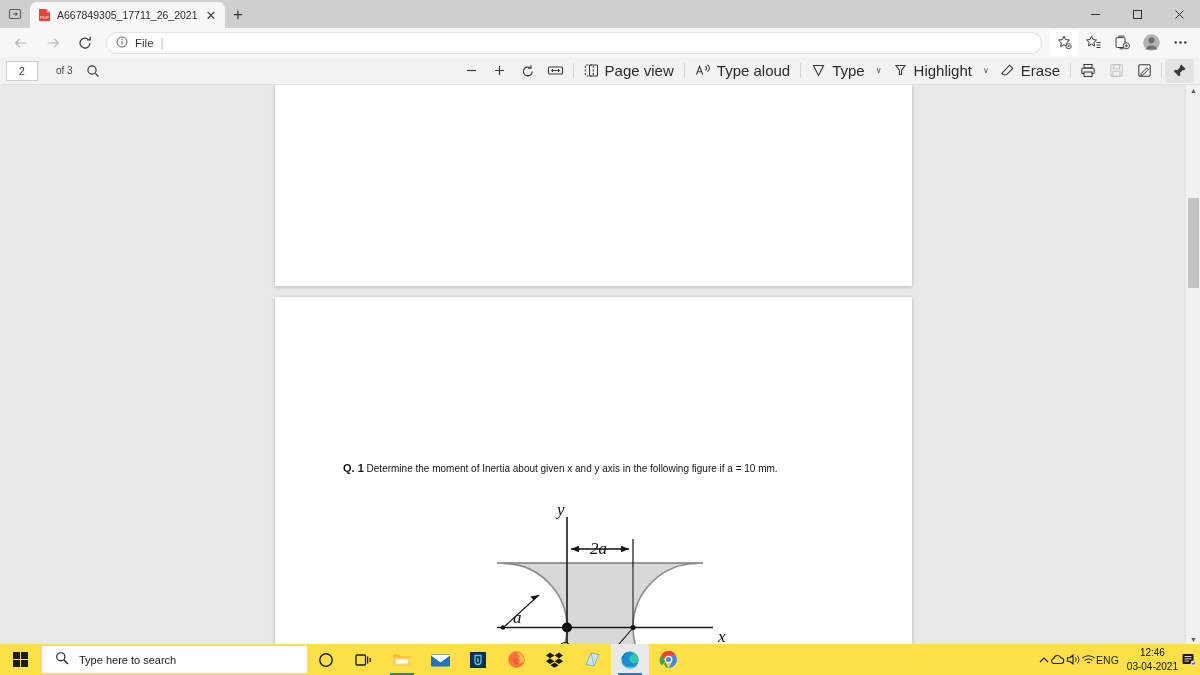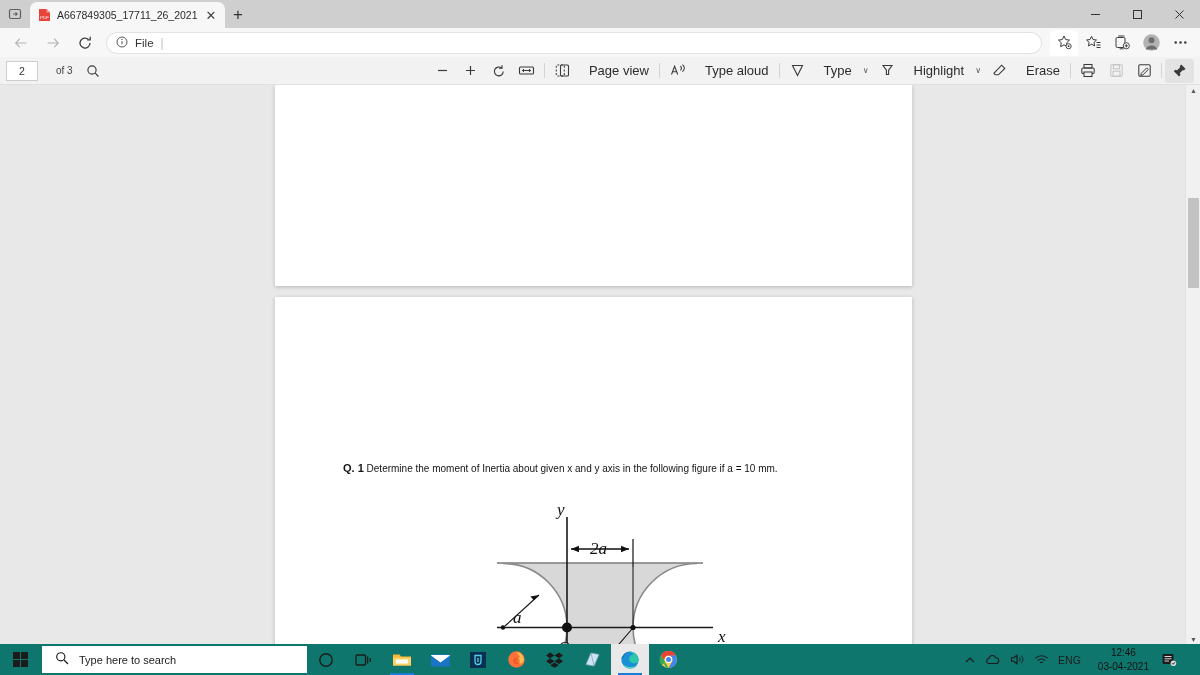--- a/index.html
+++ b/index.html
@@ -59,22 +59,22 @@
     position:absolute; left:0; top:57px; width:1200px; height:28px;
     background:#f2f2f2; display:flex; align-items:center; border-bottom:1px solid #e0e0e0;
   }
   .pagebox {
     width:32px; height:20px; margin-left:6px; background:#fff; border:1px solid #cdcdcd;
     font-size:10.5px; color:#333; display:flex;align-items:center;justify-content:center;
   }
   .ofpages { font-size:10px; color:#444; margin-left:18px; }
   .pdf-ic { width:28px;height:24px; display:flex;align-items:center;justify-content:center; }
   .pdf-tool {
-    height:24px; display:flex; align-items:center; gap:19px; padding:0 7px;
-    font-size:13px; color:#2c2c2c; white-space:nowrap;
+    height:24px; display:flex; align-items:center; gap:6px; padding:0 7px;
+    font-size:15px; color:#2c2c2c; white-space:nowrap;
   }
   .pdf-tool.pinned { background:#e3e3e3; border-radius:3px; }
   .vsep { width:1px; height:15px; background:#d3d3d3; margin:0 3px; }
   .chev { font-size:8px; color:#555; padding:0 4px;}
 
   
   .viewer {
     position:absolute; left:0; top:85px; width:1200px; height:560px;
     background:#e8e8e8; overflow:hidden;
   }
@@ -96,32 +96,32 @@
 
   
   .scrollbar { position:absolute; right:0; top:85px; width:15px; height:560px; background:#f1f1f1; border-left:1px solid #e2e2e2;}
   .sb-arrow-up { position:absolute; top:2px; left:0; width:15px; text-align:center; font-size:7px; color:#5a5a5a;}
   .sb-arrow-dn { position:absolute; bottom:2px; left:0; width:15px; text-align:center; font-size:7px; color:#5a5a5a;}
   .sb-thumb { position:absolute; left:2px; top:113px; width:11px; height:90px; background:#c2c2c2; border-radius:1px;}
 
   
   .taskbar {
     position:absolute; left:0; bottom:0; width:1200px; height:31px;
-    background:#0f766e; display:flex; align-items:center;
+    background:#fde047; display:flex; align-items:center;
   }
   .start { width:40px;height:31px; display:flex;align-items:center;justify-content:center; }
   .searchbox {
     width:265px; height:27px; background:#fff; display:flex; align-items:center;
     gap:10px; padding-left:13px; margin-left:2px;
   }
   .search-ph { font-size:11px; color:#1b1b1b; }
   .tb-app { width:38px;height:31px; position:relative; display:flex;align-items:center;justify-content:center;}
   .tb-app.active { background:#e9e9e9; }
   .tb-app .underline { position:absolute; bottom:0; left:7px; width:24px; height:2px; background:#1a7fd4;}
-  .tray { margin-left:auto; display:flex; align-items:center; gap:9px; padding-right:20px;}
+  .tray { margin-left:auto; display:flex; align-items:center; padding-right:0;}
   .tray-ic { display:flex;align-items:center;justify-content:center; }
   .tray-lang { font-size:10.5px; color:#1b1b1b; }
   .clock { text-align:center; font-size:10px; color:#111; line-height:1.35; margin-left:8px;}
   .notif { width:22px;height:31px; display:flex;align-items:center;justify-content:center;}
 </style>
 </head>
 <body>
 
 <div id="app">
 

